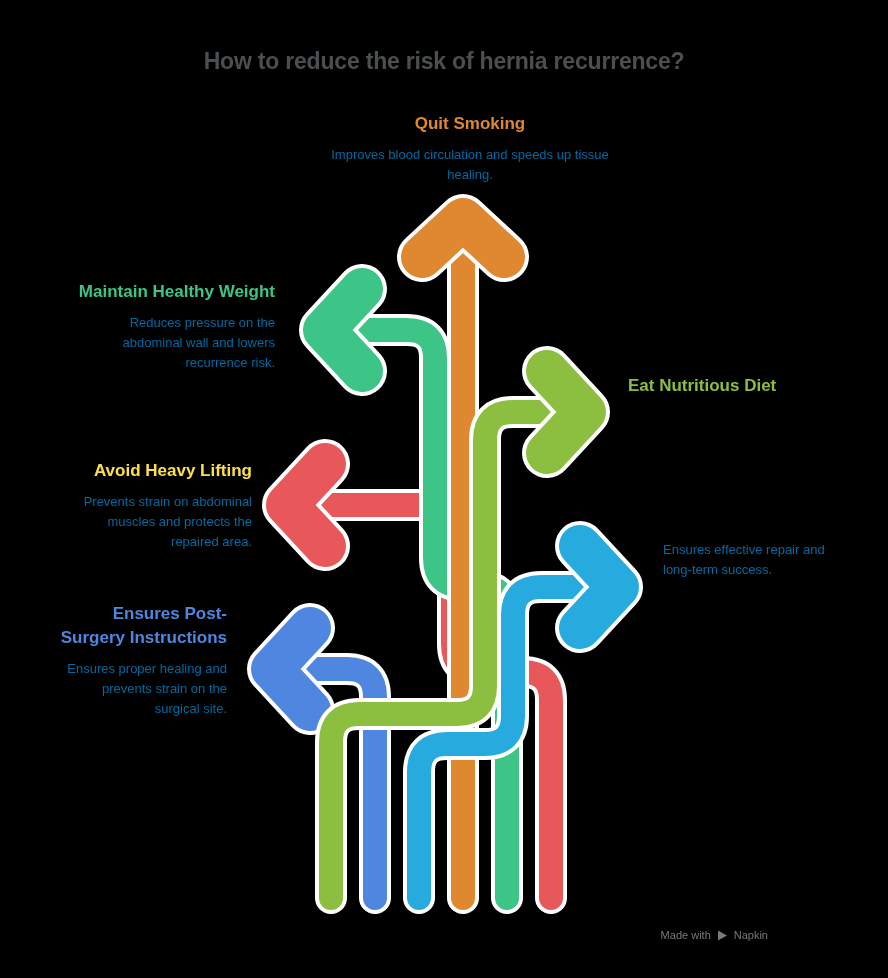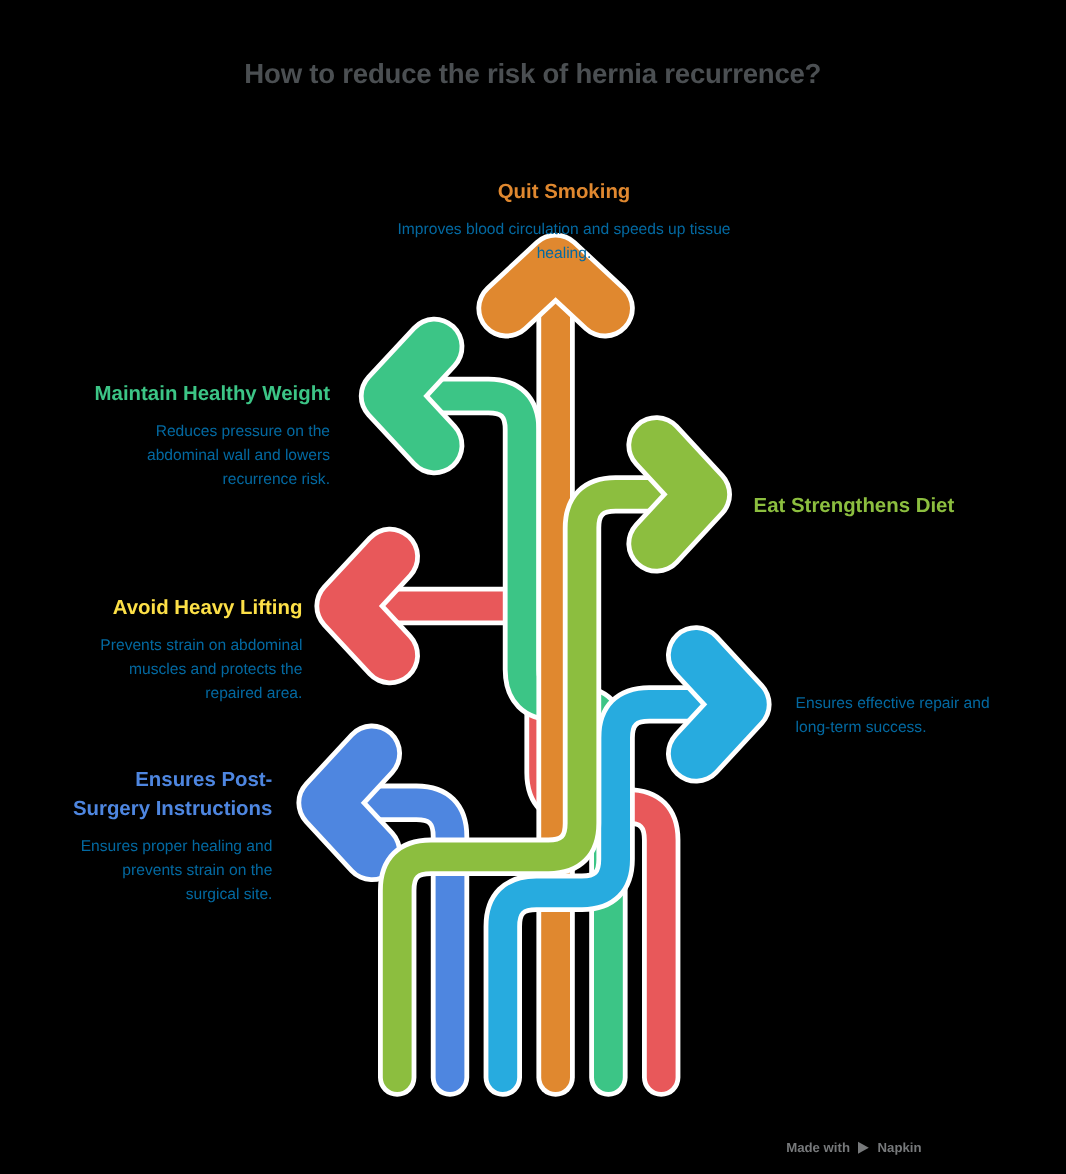--- a/index.html
+++ b/index.html
@@ -34,21 +34,20 @@
     top: 48px;
     width: 888px;
     text-align: center;
     font-size: 23px;
     font-weight: bold;
     color: #4b4f52;
     letter-spacing: -0.2px;
   }
   .node {
     position: absolute;
-    margin-top: 36px;
   }
   .node-title {
     font-size: 17px;
     font-weight: bold;
     line-height: 1.42;
     margin: 0 0 9px 0;
   }
   .node-desc {
     font-size: 13px;
     font-weight: normal;
@@ -64,26 +63,26 @@
   #node-quit-smoking   { left: 320px; top: 112px; width: 300px; }
   #node-healthy-weight { left: 75px;  top: 280px; width: 200px; }
   #node-nutritious     { left: 628px; top: 374px; width: 200px; }
   #node-heavy-lifting  { left: 60px;  top: 459px; width: 192px; }
   #node-right-surgeon  { left: 663px; top: 540px; width: 180px; }
   #node-post-surgery   { left: 57px;  top: 602px; width: 170px; }
 
   .footer {
     position: absolute;
     right: 24px;
-    bottom: 15px;
+    bottom: 36px;
     display: flex;
-    align-items: center;
+    align-items: flex-start;
     gap: 5px;
     font-size: 11px;
-    font-weight: bold;
+    font-weight: normal;
     color: #77797b;
   }
   .footer-mark {
     display: inline-block;
     width: 13px;
     height: 13px;
     position: relative;
   }
 </style>
 </head>
@@ -145,21 +144,21 @@
     <div class="node-title" style="color:#e0882f">Quit Smoking</div>
     <div class="node-desc">Improves blood circulation and speeds up tissue healing.</div>
   </div>
 
   <div class="node align-right" id="node-healthy-weight">
     <div class="node-title" style="color:#3cc586">Maintain Healthy Weight</div>
     <div class="node-desc">Reduces pressure on the abdominal wall and lowers recurrence risk.</div>
   </div>
 
   <div class="node align-left" id="node-nutritious">
-    <div class="node-title" style="color:#8cbe3f">Eat Strengthens Diet</div>
+    <div class="node-title" style="color:#8cbe3f">Eat Nutritious Diet</div>
   </div>
 
   <div class="node align-right" id="node-heavy-lifting">
     <div class="node-title" style="color:#fde047">Avoid Heavy Lifting</div>
     <div class="node-desc">Prevents strain on abdominal muscles and protects the repaired area.</div>
   </div>
 
   <div class="node align-left" id="node-right-surgeon">
     <div class="node-desc">Ensures effective repair and long-term success.</div>
   </div>

